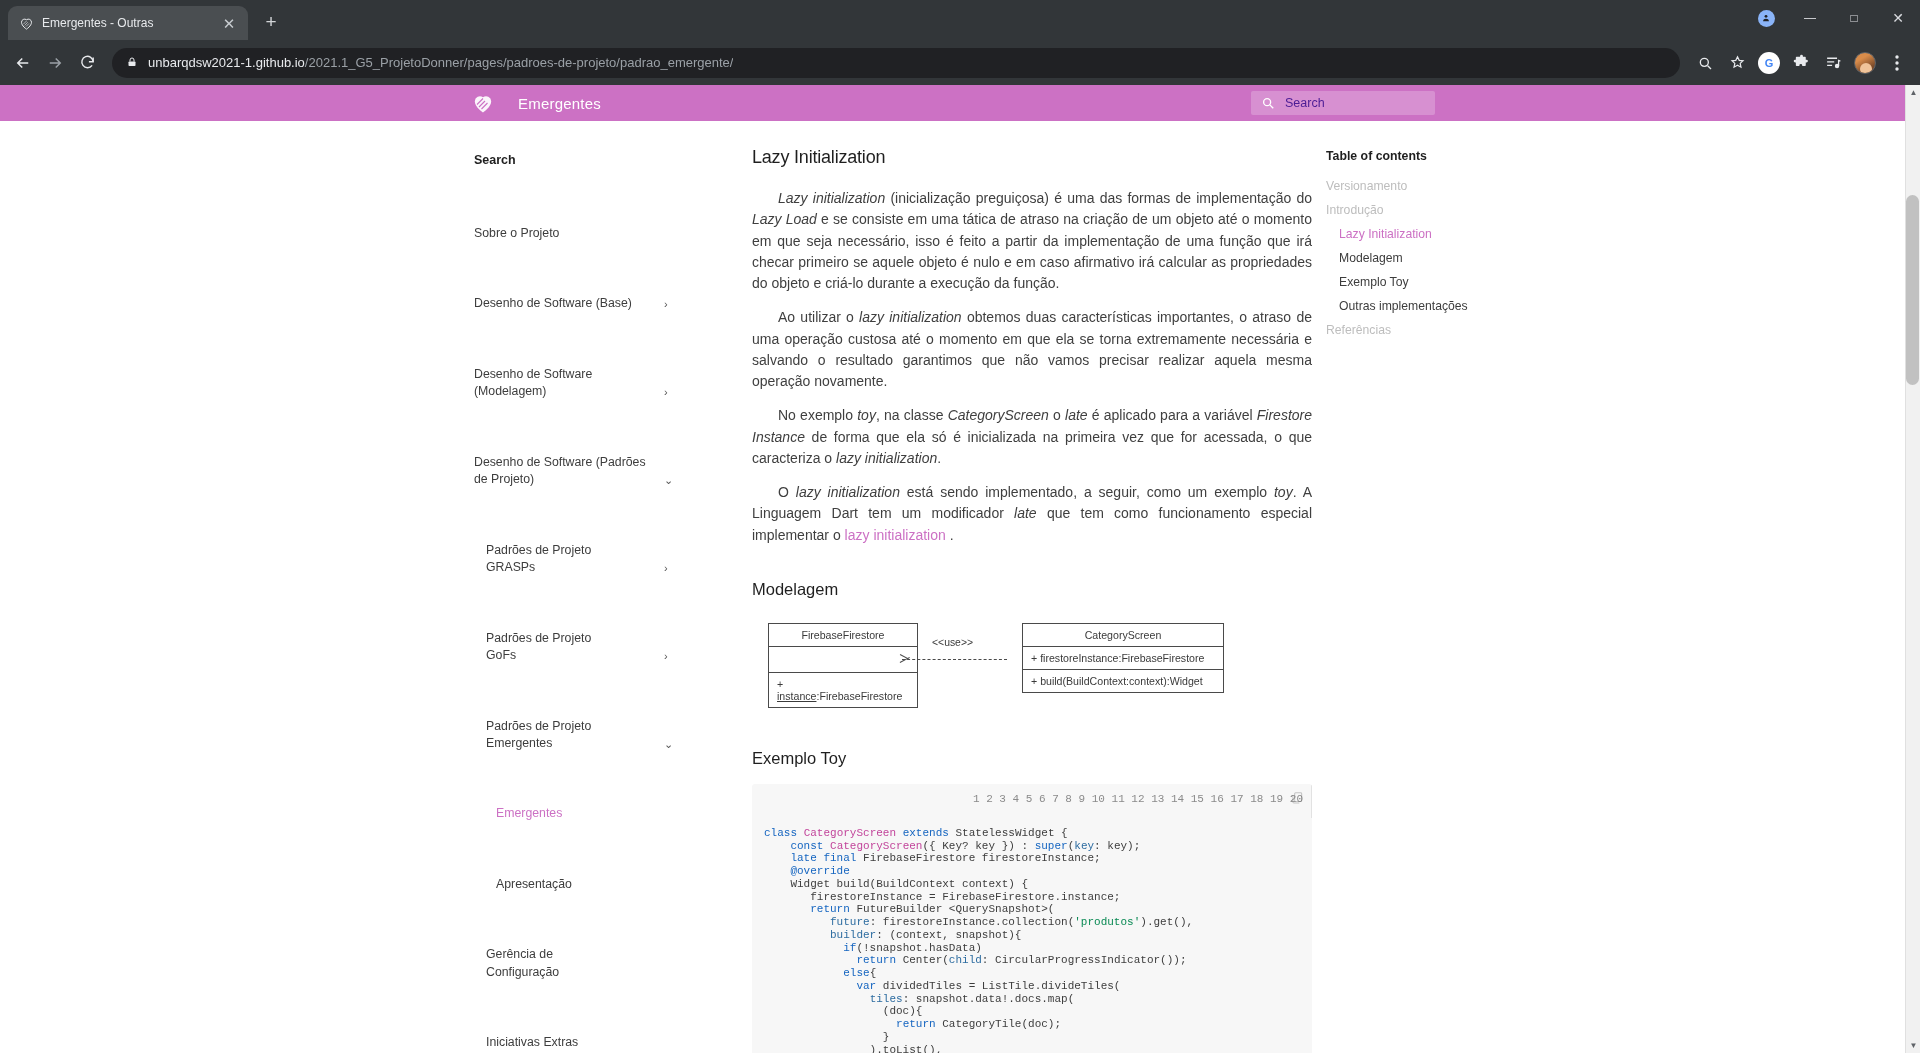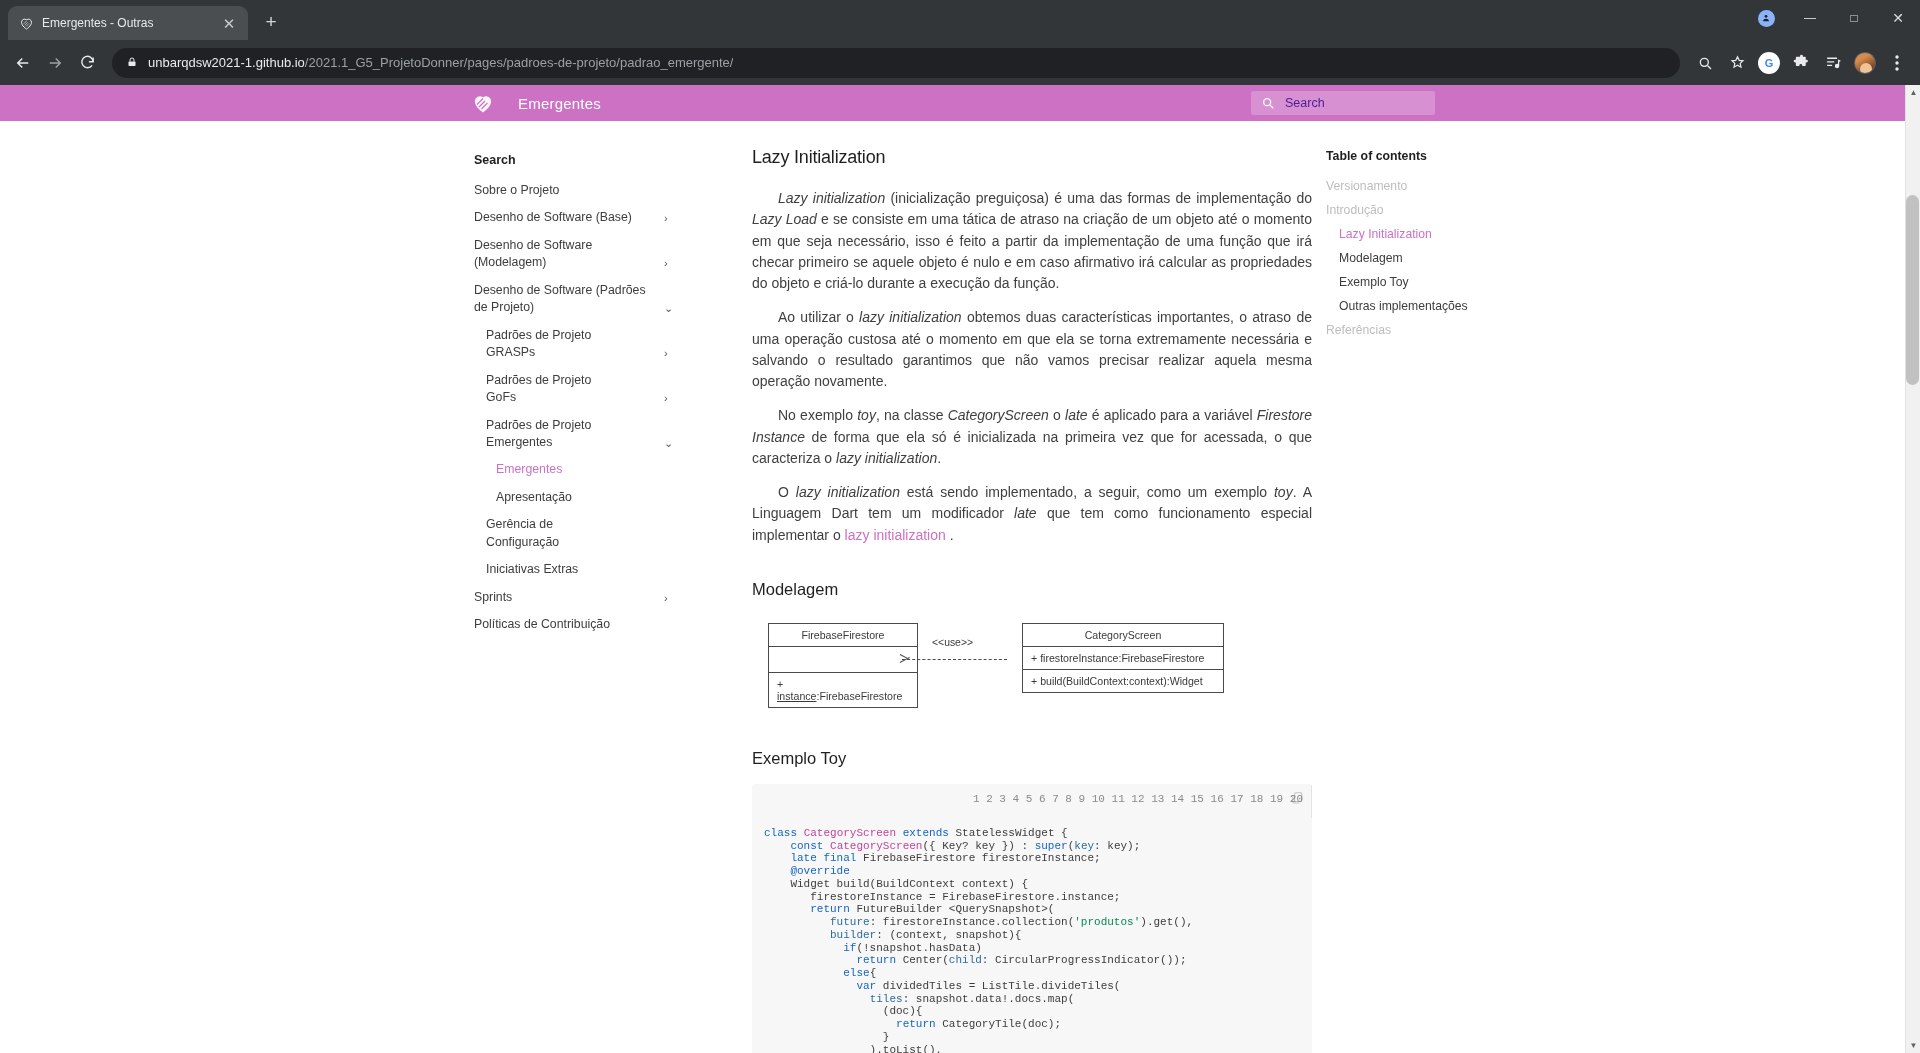--- a/index.html
+++ b/index.html
@@ -111,21 +111,21 @@
   
   .leftnav {
     width: 200px; margin-left: 474px; padding-top: 22px; flex: 0 0 200px;
     font-size: 12.3px; color: #3d3d3d;
   }
   .nav-brand { font-weight: bold; font-size: 12.5px; color: #1f1f1f; padding: 2px 0 10px 0; }
   .nav-item {
     display: flex; align-items: flex-start; justify-content: space-between;
     padding: 5px 0; line-height: 1.42; gap: 6px;
   }
-  .nav-item .lbl { flex: 1; }
+  .nav-item .lbl { flex: 1; margin-top: 43px; }
   .nav-item .chev { flex: 0 0 10px; color: #555; font-size: 11px; align-self: flex-end; }
   .nav-l1 { padding-left: 0; }
   .nav-l2 { padding-left: 12px; gap: 48px; }
   .nav-l3 { padding-left: 22px; }
   .nav-item.active .lbl { color: #cc71c4; }
 
   
   .content {
     width: 560px; flex: 0 0 560px; margin-left: 78px; padding-top: 18px;
     color: #3d3d3d;

